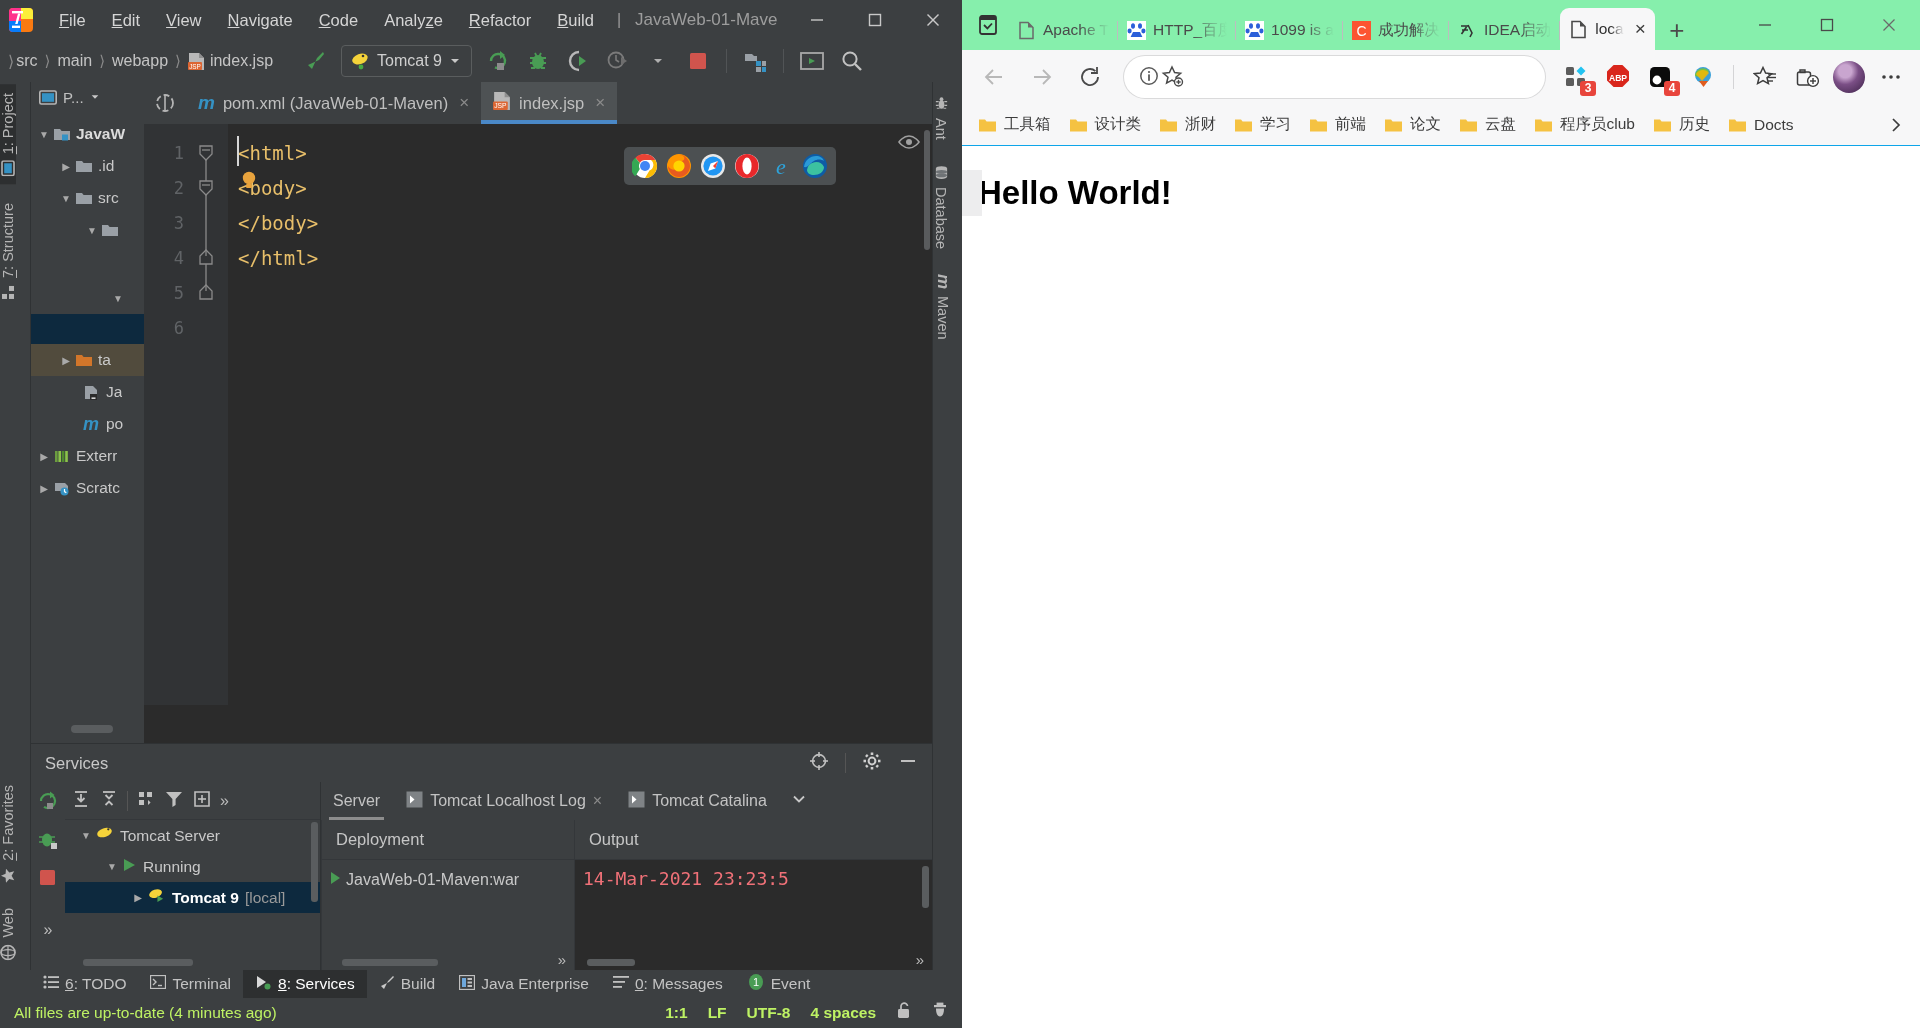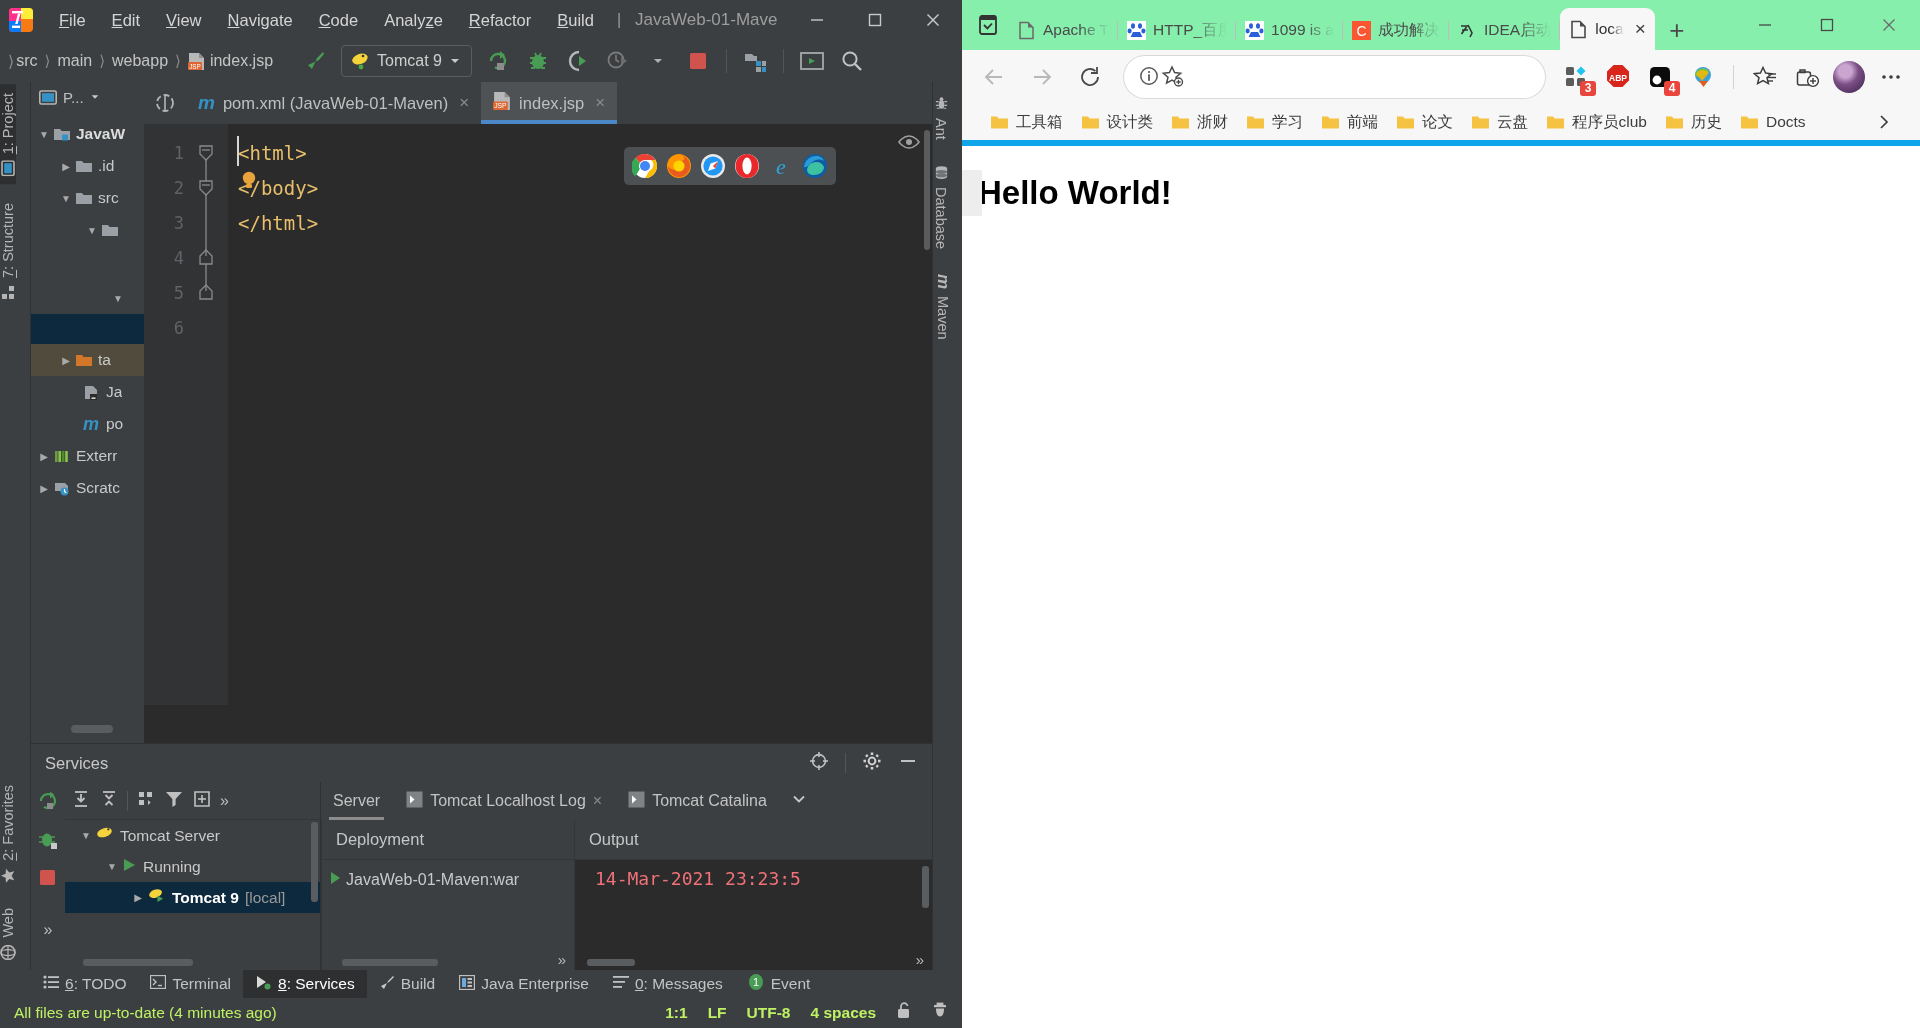--- a/index.html
+++ b/index.html
@@ -99,21 +99,21 @@
   .svtoolbar{height:38px;display:flex;align-items:center;gap:8px;padding-left:6px;border-bottom:1px solid #34373a;}
   .svrow{height:31px;display:flex;align-items:center;font-size:15.5px;color:#c9c9c9;white-space:nowrap;}
   .svrow.sel{background:#0d293e;}
   .svright{flex:1;position:relative;}
   .svtabs{height:38px;display:flex;align-items:center;gap:2px;font-size:16px;color:#c3c3c3;}
   .svtab{padding:0 12px;height:38px;display:flex;align-items:center;gap:7px;position:relative;}
   .svtab.active:after{content:"";position:absolute;left:8px;right:8px;bottom:0;height:3px;background:#8d8d8d;}
   .svcols{position:absolute;left:0;right:0;top:38px;bottom:0;display:flex;}
   .svcol{position:relative;border-left:1px solid #34373a;}
   .svcolhead{height:40px;display:flex;align-items:center;padding-left:14px;font-size:16.5px;color:#c6c6c6;border-bottom:1px solid #34373a;}
-  .logline{font-family:"DejaVu Sans Mono",monospace;font-size:18px;color:#f07178;padding:8px 0 0 20px;white-space:nowrap;}
+  .logline{font-family:"DejaVu Sans Mono",monospace;font-size:18px;color:#f07178;padding:8px 0 0 8px;white-space:nowrap;}
   .hscroll{position:absolute;bottom:4px;height:7px;background:#5a5d5f;border-radius:3px;}
 
   
   .bottombar{position:absolute;left:31px;right:0;bottom:30px;height:28px;background:#3c3f41;display:flex;align-items:center;
      font-size:15.5px;color:#c3c3c3;}
   .bbtn{display:flex;align-items:center;gap:6px;padding:0 12px;height:28px;white-space:nowrap;}
   .bbtn.sel{background:#2d2f30;color:#fff;}
   .bbtn u{text-decoration:underline;}
   .statusbar{position:absolute;left:0;right:0;bottom:0;height:30px;background:#3c3f41;display:flex;align-items:center;
      font-size:15.5px;color:#bef264;padding-left:14px;}
@@ -141,22 +141,22 @@
   .navbtn.dis{color:#b8b8b8;}
   .omnibox{flex:1;height:42px;background:#fff;border-radius:21px;display:flex;align-items:center;padding:0 8px 0 14px;
      margin:0 8px;box-shadow:0 0 0 1px #dadadb;}
   .omnibox .url{flex:1;font-size:21px;color:#1c1c1c;padding-left:10px;letter-spacing:0.1px;}
   .omnibox .url .dim{color:#6b6b6b;}
   .ext{width:38px;height:38px;display:flex;align-items:center;justify-content:center;position:relative;}
   .badge{position:absolute;right:-1px;bottom:0px;background:#e8453c;color:#fff;font-size:12px;line-height:15px;
      min-width:16px;text-align:center;border-radius:3px;font-weight:bold;}
   .avatar{width:32px;height:32px;border-radius:50%;
      background:radial-gradient(circle at 38% 32%,#c9a5cf 0 22%,#7b4f86 45%,#3b2146 100%);}
-  .bookbar{height:42px;background:#f7f7f8;display:flex;align-items:center;padding:0 20px;gap:2px;
-     border-bottom:6px solid #0ea5e9;}
+  .bookbar{height:42px;background:#f7f7f8;display:flex;align-items:center;padding:0 8px;gap:2px;
+     border-bottom:1px solid #0ea5e9;}
   .bmk{display:flex;align-items:center;gap:7px;padding:0 8px;height:32px;font-size:15.5px;color:#3c3c3c;white-space:nowrap;}
   .folderico{width:19px;height:16px;flex:0 0 auto;}
   .bmkmore{margin-left:auto;width:32px;height:32px;display:flex;align-items:center;justify-content:center;color:#4a4a4a;}
   .page{position:absolute;left:0;right:0;top:146px;bottom:0;background:#fff;}
   .page h2{font-size:33px;margin:28px 0 0 16px;color:#000;font-weight:bold;}
   .pagehandle{position:absolute;left:0;top:24px;width:20px;height:46px;background:#ededee;}
 </style>
 </head>
 <body>
 
@@ -507,20 +507,21 @@
               <line x1="12" y1="59" x2="12" y2="120" stroke="#8a8a8a" stroke-width="1.3"></line>
               <path d="M6 128 h12 v-8 l-6 -6 -6 6 z" fill="none" stroke="#8a8a8a" stroke-width="1.3"></path>
               <line x1="12" y1="128" x2="12" y2="155" stroke="#8a8a8a" stroke-width="1.3"></line>
               <path d="M6 163 h12 v-8 l-6 -6 -6 6 z" fill="none" stroke="#8a8a8a" stroke-width="1.3"></path>
             </svg>
           </div>
         </div>
         <div class="codearea">
           <div class="cursorbar"></div>
           <div class="cline tag">&lt;html&gt;</div>
+          <div class="cline tag">&lt;body&gt;</div>
           <div class="cline tag">&lt;/body&gt;</div>
           <div class="cline tag">&lt;/html&gt;</div>
           <div class="cline"></div>
 
           <div style="position:absolute;left:10px;top:45px;width:22px;height:22px">
             <svg width="22" height="22" viewBox="0 0 22 22">
                 <circle cx="11" cy="9" r="6.2" fill="#e8a33d"></circle>
                 <rect x="8" y="15" width="6" height="4" rx="1.2" fill="#e8a33d"></rect>
               </svg>
           </div>

